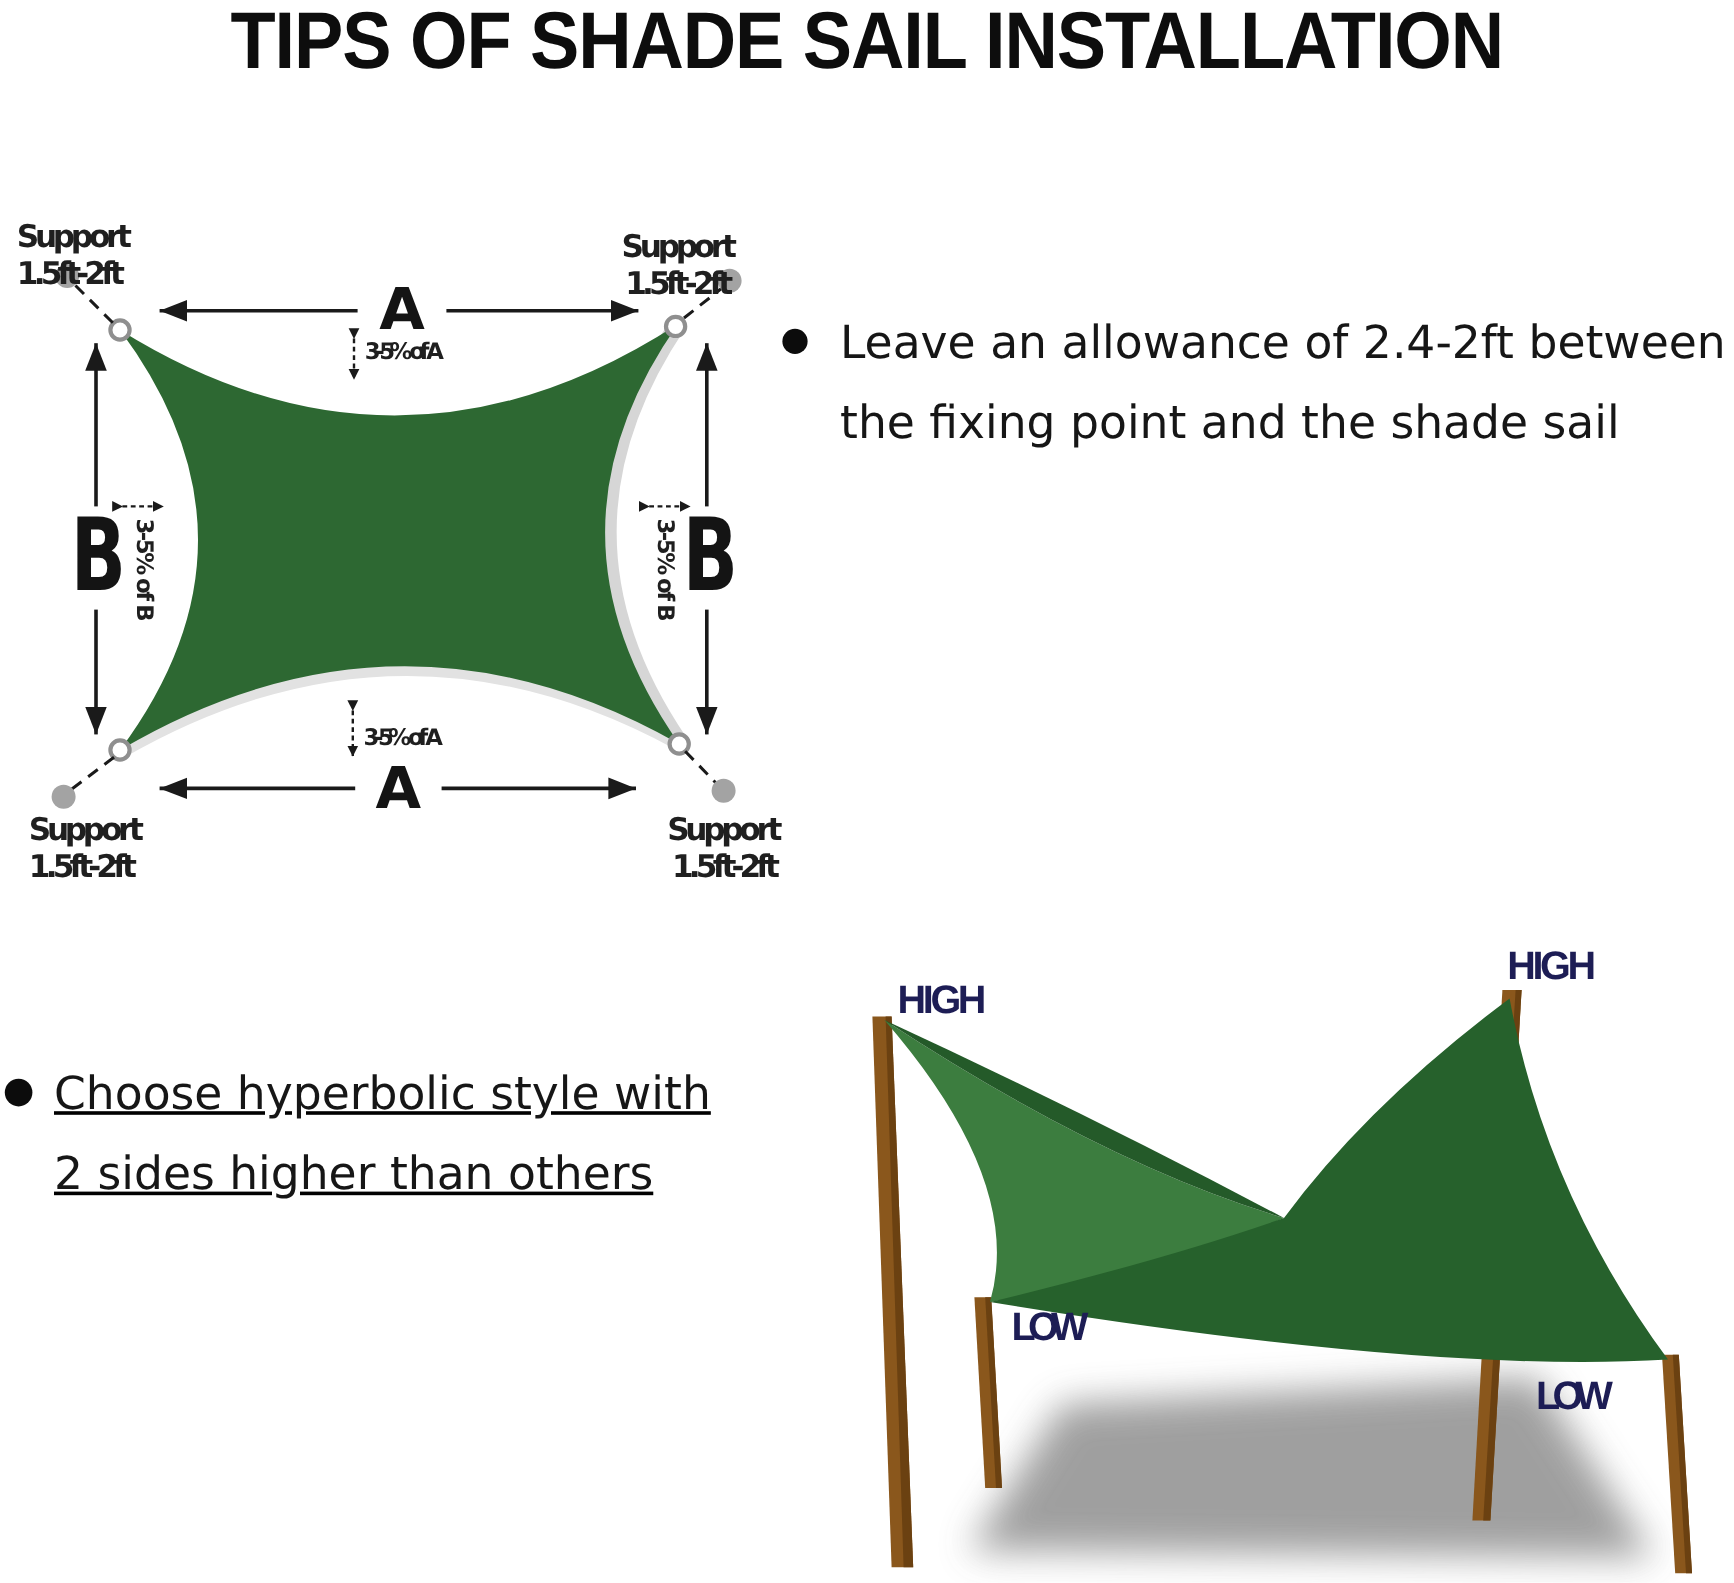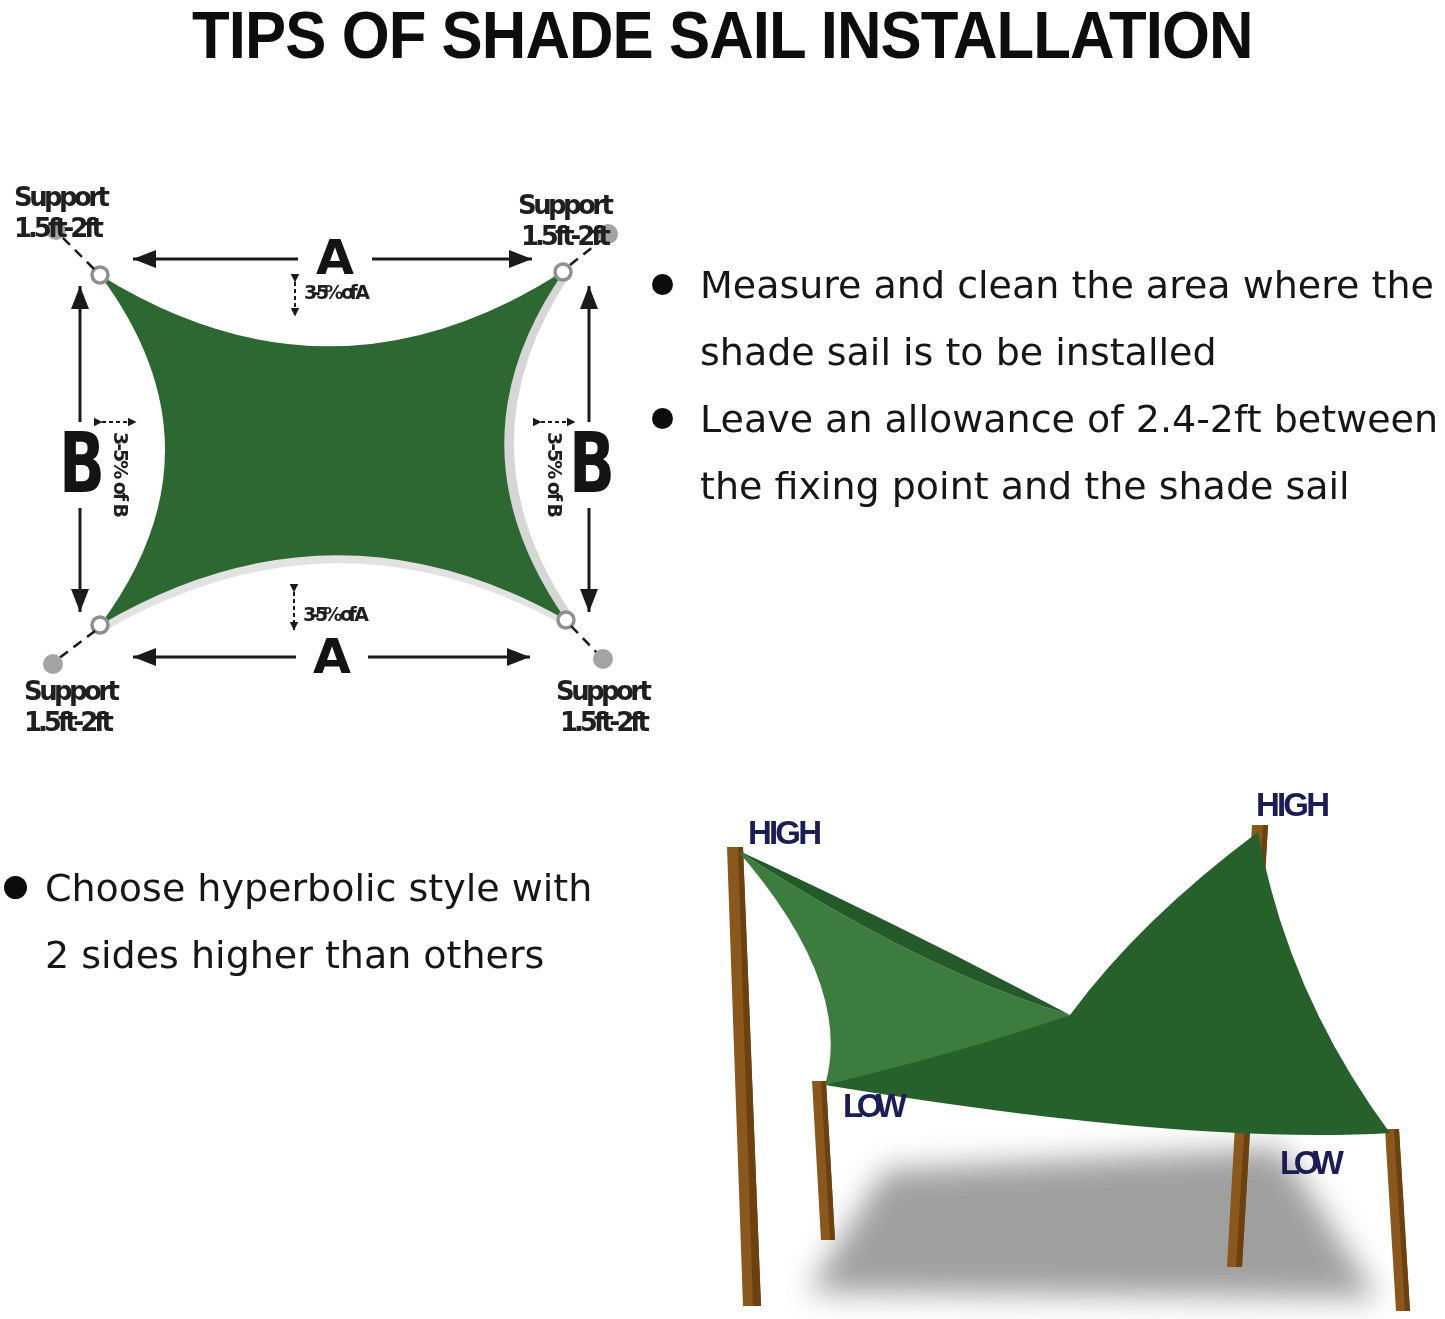--- a/index.html
+++ b/index.html
@@ -19,21 +19,21 @@
 
   
   ul.tips { list-style:none; position:absolute; }
   ul.tips li { position:relative; }
   ul.tips .txt { display:block; white-space:pre; color:#161616; }
   .tips-right { left:650px; top:252px; width:795px; }
   .tips-right li { padding-left:50px; }
   .tips-right .txt { font-size:38px; line-height:67px; }
   .tips-right .dot { position:absolute; left:2px; top:22px; width:21px; height:21px;
                      border-radius:50%; background:#0c0c0c; }
-  .tips-left { left:4px; top:855px; width:636px; }
+  .tips-left { left:4px; top:878px; width:636px;text-decoration:underline; }
   .tips-left li { padding-left:41px; }
   .tips-left .txt { font-size:38px; line-height:67px; }
   .tips-left .dot { position:absolute; left:0px; top:21px; width:23px; height:23px;
                     border-radius:50%; background:#0c0c0c; }
 
   
   text { font-family:"DejaVu Sans", sans-serif; }
   .lbl-support { font-size:26px; font-weight:700; fill:#1f1f1f; }
   .lbl-side    { font-weight:700; fill:#141414; }
   .lbl-pct     { font-size:19px; font-weight:700; fill:#1f1f1f; }
@@ -128,25 +128,20 @@
       <line class="meas" x1="589" y1="338" x2="589" y2="442" marker-end="url(#ah)"></line>
       <text class="lbl-side" x="592" y="322" font-size="84" text-anchor="middle" textLength="46" lengthAdjust="spacingAndGlyphs">B</text>
       <line class="dashsm" x1="541" y1="252" x2="575" y2="252" marker-start="url(#ahs)" marker-end="url(#ahs)"></line>
       <text class="lbl-pct" x="548" y="262" textLength="86" transform="rotate(90 548 262)">3-5% of B</text>
     </g>
   </svg>
 
   <ul class="tips tips-right">
     <li>
       <span class="dot"></span>
-      <span class="txt">Measure and clean the area where the
-shade sail is to be installed</span>
-    </li>
-    <li>
-      <span class="dot"></span>
       <span class="txt">Leave an allowance of 2.4-2ft between
 the fixing point and the shade sail</span>
     </li>
   </ul>
 
   <ul class="tips tips-left">
     <li>
       <span class="dot"></span>
       <span class="txt">Choose hyperbolic style with
 2 sides higher than others</span>

